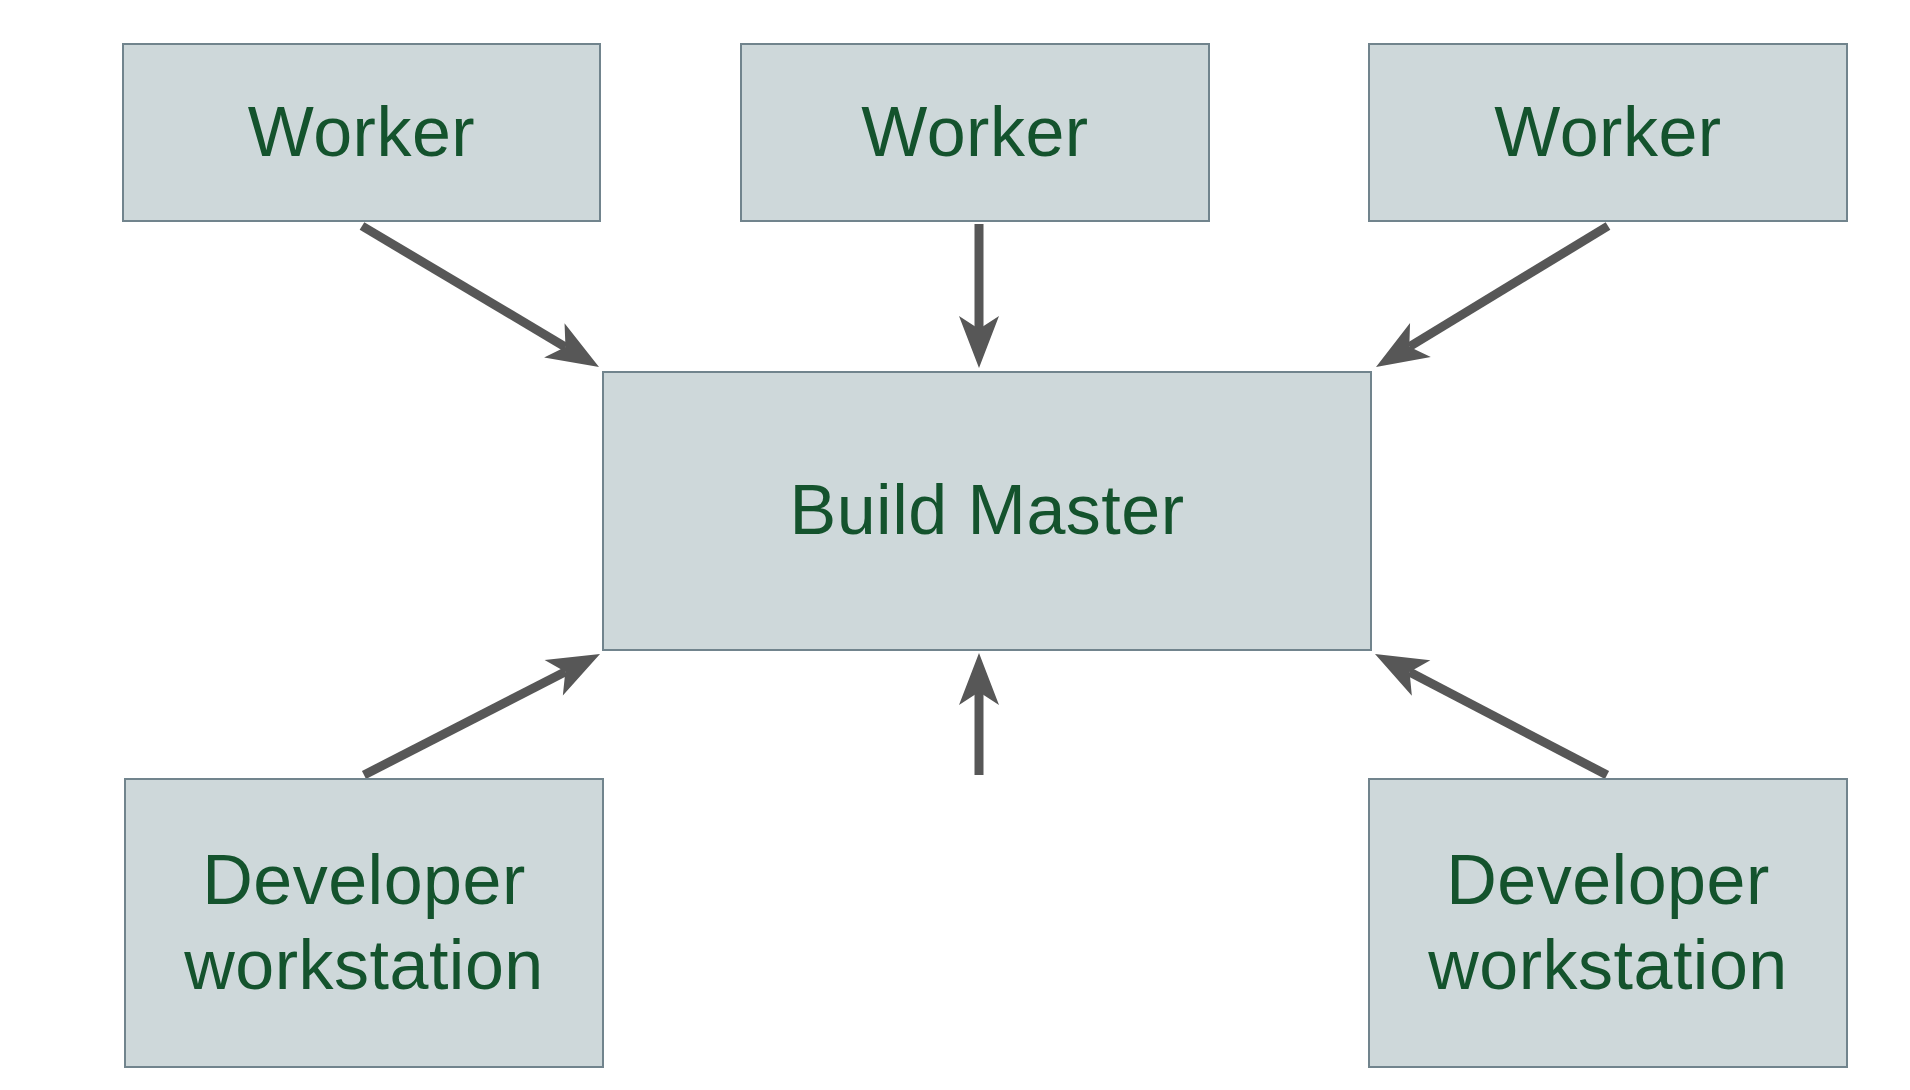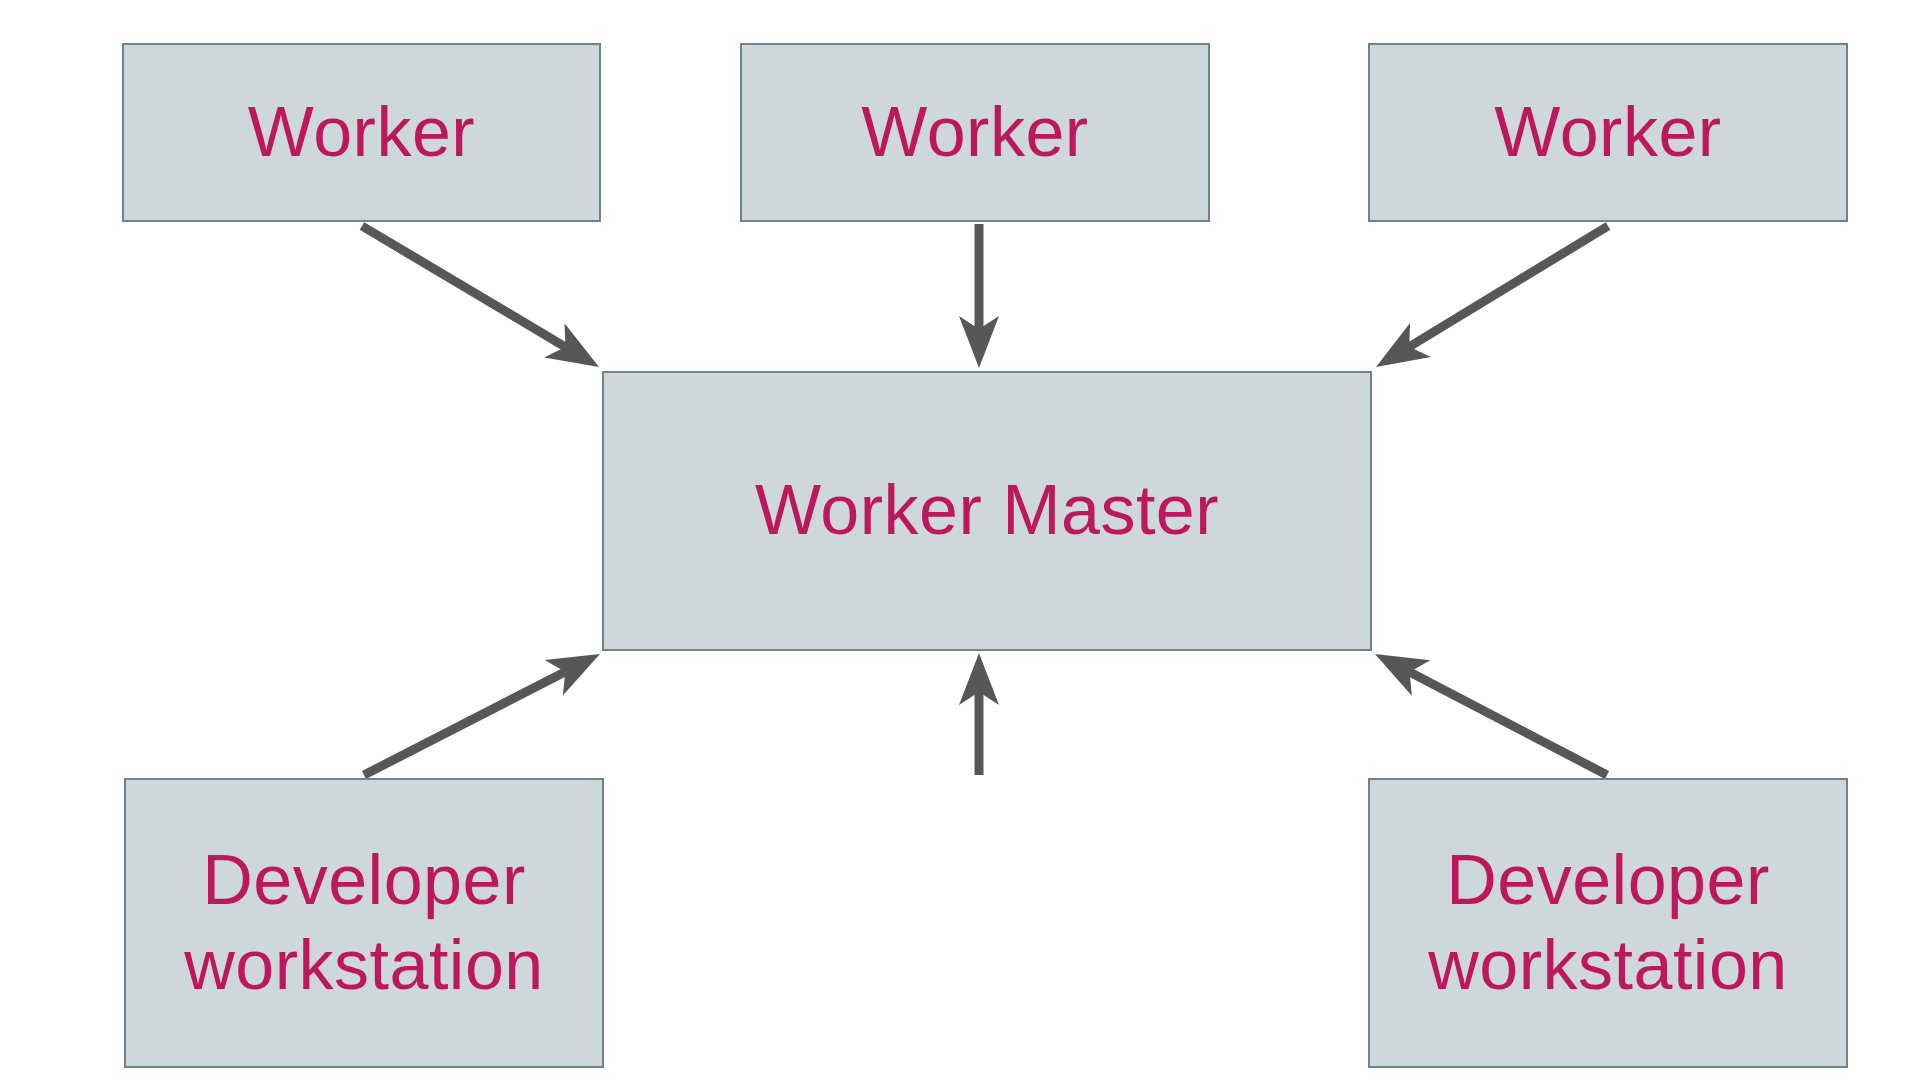--- a/index.html
+++ b/index.html
@@ -27,21 +27,21 @@
     position: absolute;
     box-sizing: border-box;
     display: flex;
     align-items: center;
     justify-content: center;
     text-align: center;
   }
   .node-label {
     font-size: 70px;
     line-height: 1.22;
-    color: #be185d;
+    color: #14532d;
     padding: 0 14px;
     letter-spacing: 0.5px;
   }
 </style>
 </head>
 <body>
 
 <div class="canvas">
   <svg class="edges-layer" id="edges-layer" viewBox="0 0 1910 1090" xmlns="http://www.w3.org/2000/svg">
       <line x1="362" y1="226" x2="565.4831385717576" y2="347.05958877053934" stroke="#575757" stroke-width="9"></line>
@@ -61,21 +61,21 @@
   <div class="node" style="left: 122px; top: 43px; width: 479px; height: 179px; background: rgb(206, 216, 218); border: 2px solid rgb(113, 132, 141);">
     <span class="node-label">Worker</span>
   </div>
   <div class="node" style="left: 740px; top: 43px; width: 470px; height: 179px; background: rgb(206, 216, 218); border: 2px solid rgb(113, 132, 141);">
     <span class="node-label">Worker</span>
   </div>
   <div class="node" style="left: 1368px; top: 43px; width: 480px; height: 179px; background: rgb(206, 216, 218); border: 2px solid rgb(113, 132, 141);">
     <span class="node-label">Worker</span>
   </div>
   <div class="node" style="left: 602px; top: 371px; width: 770px; height: 280px; background: rgb(206, 216, 218); border: 2px solid rgb(113, 132, 141);">
-    <span class="node-label">Worker Master</span>
+    <span class="node-label">Build Master</span>
   </div>
   <div class="node" style="left: 124px; top: 778px; width: 480px; height: 290px; background: rgb(206, 216, 218); border: 2px solid rgb(113, 132, 141);">
     <span class="node-label">Developer workstation</span>
   </div>
   <div class="node" style="left: 1368px; top: 778px; width: 480px; height: 290px; background: rgb(206, 216, 218); border: 2px solid rgb(113, 132, 141);">
     <span class="node-label">Developer workstation</span>
   </div>
 </div>
 
 </body></html>

